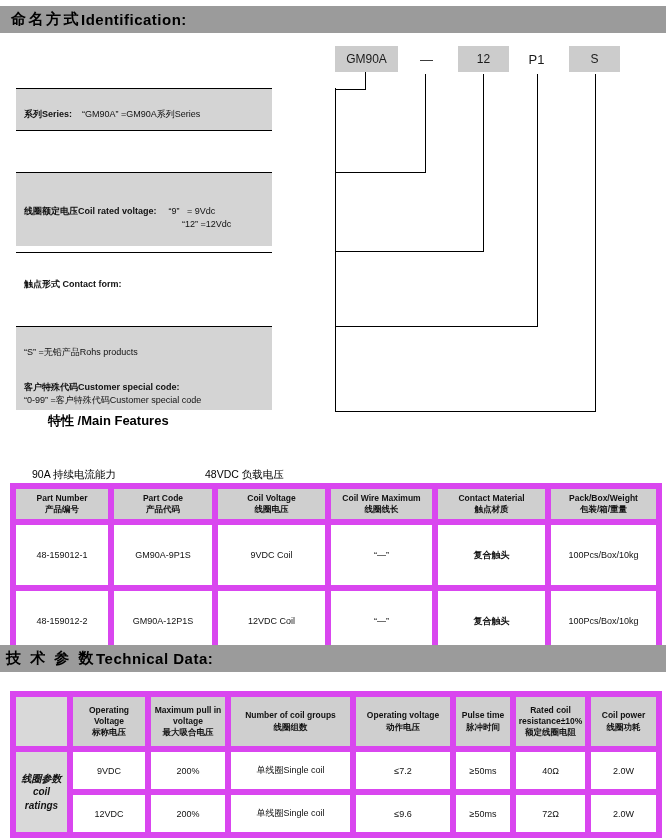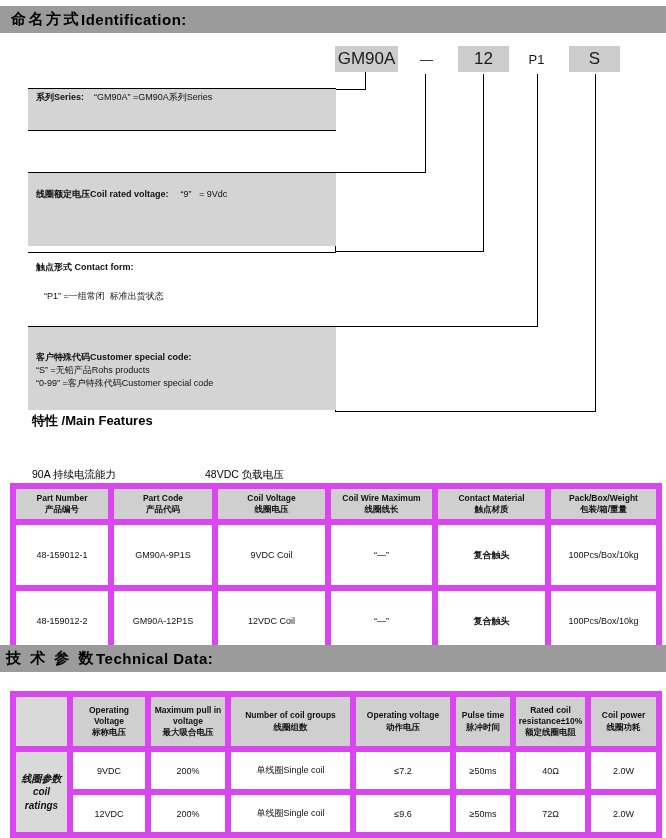--- a/index.html
+++ b/index.html
@@ -44,21 +44,21 @@
   }
   .band-cjk { letter-spacing: 2.5px; }
 
   
   .code-box {
     position: absolute;
     background: #cccccc;
     display: flex;
     align-items: center;
     justify-content: center;
-    font-size: 17px;
+    font-size: 12px;
     color: #1a1a1a;
     height: 26px;
     top: 46px;
   }
   .code-plain {
     position: absolute;
     display: flex;
     align-items: center;
     justify-content: center;
     font-size: 13px;
@@ -69,28 +69,28 @@
   }
   #code-series   { left: 335px; width: 63px; }
   #code-dash     { left: 404px; width: 45px; }
   #code-voltage  { left: 458px; width: 51px; }
   #code-contact  { left: 520px; width: 33px; }
   #code-special  { left: 569px; width: 51px; }
 
   
   .desc-box {
     position: absolute;
-    left: 28px;
-    width: 308px;
+    left: 16px;
+    width: 256px;
     box-sizing: border-box;
     border-top: 1.5px solid #000;
     font-size: 9px;
     line-height: 1.45;
     color: #111;
-    padding: 2px 0 0 8px;
+    padding: 19px 0 0 8px;
   }
   .desc-box.shaded { background: #d4d4d4; }
   .desc-box.plain  { background: #ffffff; }
   .desc-title { font-weight: bold; }
   .desc-line  { white-space: pre; }
 
   #desc-series   { top: 88px;  height: 42px; }
   #desc-blank    { top: 130px; height: 42px; border-top: 1.5px solid #000; }
   #desc-voltage  { top: 172px; height: 74px; }
   #desc-contact  { top: 252px; height: 74px; border-top:1.5px solid #000; background:#fff;}
@@ -108,21 +108,21 @@
 
   
   #features {
     position: absolute;
     left: 0;
     top: 412px;
     width: 666px;
   }
   #features-title {
     position: absolute;
-    left: 32px;
+    left: 48px;
     top: 0px;
     font-size: 13px;
     font-weight: bold;
     white-space: pre;
   }
   .feat-col {
     position: absolute;
     font-size: 10.5px;
     line-height: 1.45;
     white-space: pre;
@@ -216,30 +216,30 @@
 <div class="ln ln-v" style="left:335px; top:88px; height:324px;"></div>
 
 <div class="desc-box shaded" id="desc-series">
   <div class="desc-line"><span class="desc-title">系列Series:</span><span style="margin-left:10px;">“GM90A” =GM90A系列Series</span></div>
 </div>
 
 <div class="desc-box plain" id="desc-blank"></div>
 
 <div class="desc-box shaded" id="desc-voltage">
   <div class="desc-line" style="margin-top:13px;"><span class="desc-title">线圈额定电压Coil rated voltage:</span><span style="margin-left:12px;">“9”   = 9Vdc</span></div>
+  <div class="desc-line" style="padding-left:158px;"><span>“12” =12Vdc</span></div>
 </div>
 
 <div class="desc-box plain" id="desc-contact">
   <div class="desc-line" style="margin-top:6px;"><span class="desc-title">触点形式 Contact form:</span></div>
-  <div class="desc-line desc-indent" style="margin-top:16px;"><span>“P1” =一组常闭  标准出货状态</span></div>
 </div>
 
 <div class="desc-box shaded" id="desc-customer">
+  <div class="desc-line"><span>“S” =无铅产品Rohs products</span></div>
   <div class="desc-line" style="margin-top:22px;"><span class="desc-title">客户特殊代码Customer special code:</span></div>
-  <div class="desc-line"><span>“S” =无铅产品Rohs products</span></div>
   <div class="desc-line"><span>“0-99” =客户特殊代码Customer special code</span></div>
 </div>
 
 <div id="features">
   <div id="features-title">特性 /Main Features</div>
   <div class="feat-col" id="feat-col-1">
     <div>90A 持续电流能力</div>
     <div>90A continuous current capacity</div>
   </div>
   <div class="feat-col" id="feat-col-2">

